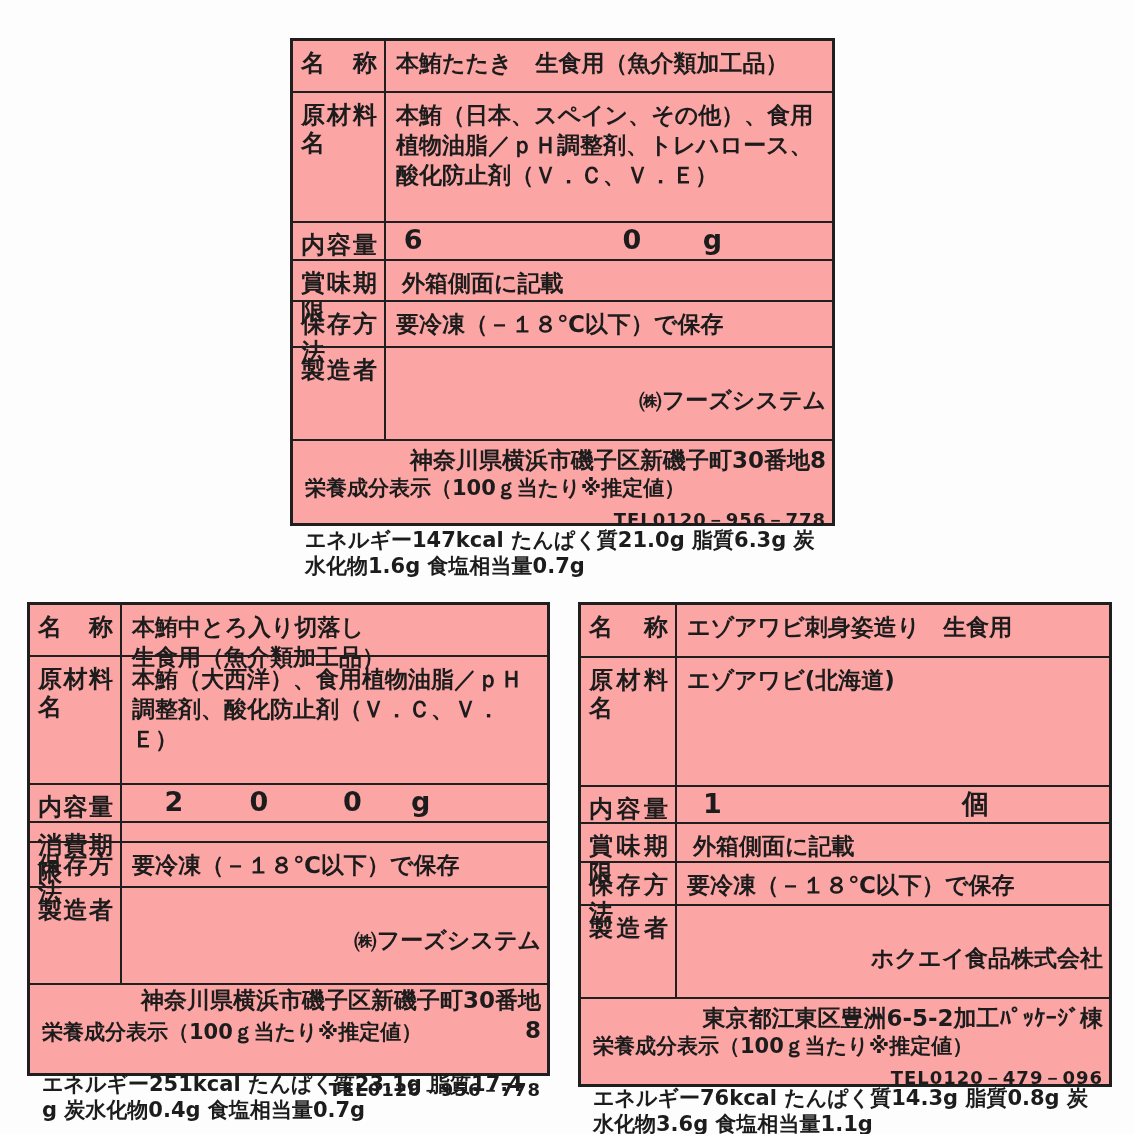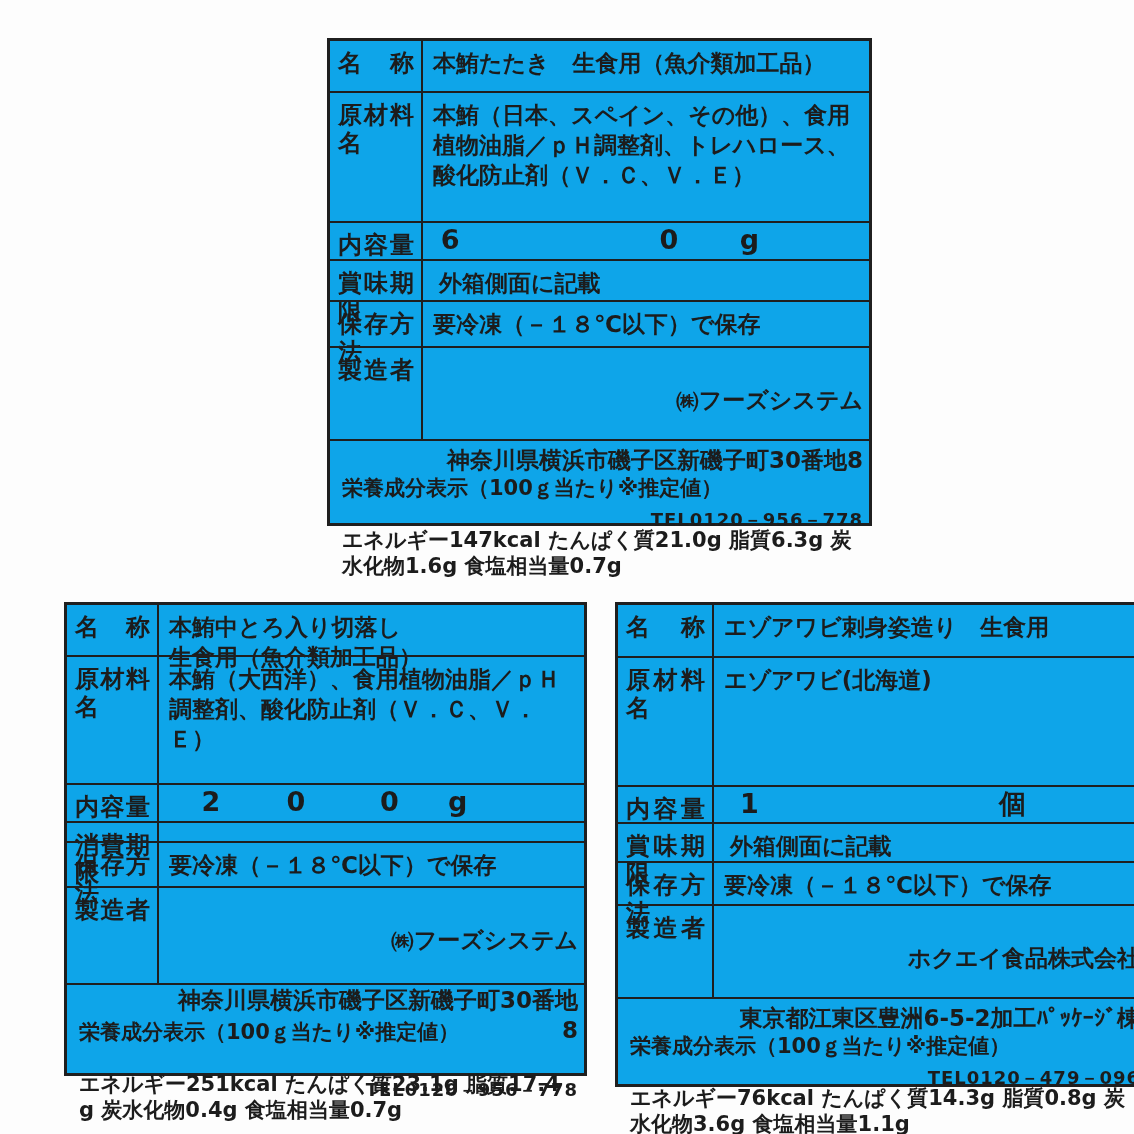--- a/index.html
+++ b/index.html
@@ -3,22 +3,22 @@
 <meta charset="utf-8">
 <style>
   * { margin:0; padding:0; box-sizing:border-box; }
   html,body { background:#fdfdfd; }
   body {
     width:1134px; height:1134px; position:relative; overflow:hidden;
     font-family:"DejaVu Sans","Liberation Sans",sans-serif;
     font-weight:700; color:#1c1c1c;
   }
   .food-label {
-    position:absolute; border:3px solid #1f1f1f; background:#0ea5e9;
-    display:flex; flex-direction:column;margin-left:37px;
+    position:absolute; border:3px solid #1f1f1f; background:#fca5a5;
+    display:flex; flex-direction:column;
   }
   .row { display:flex; flex:0 0 auto; }
   .row + .row { border-top:2px solid #1f1f1f; }
   .row-nutrition { flex:1 1 auto; display:block; }
   .cell-label {
     flex:0 0 auto; border-right:2px solid #1f1f1f;
     font-size:24px; line-height:28px; padding:8px 7px 0 8px;
     text-align:justify; text-align-last:justify;
   }
   #label1 .cell-label { flex-basis:93px; }

